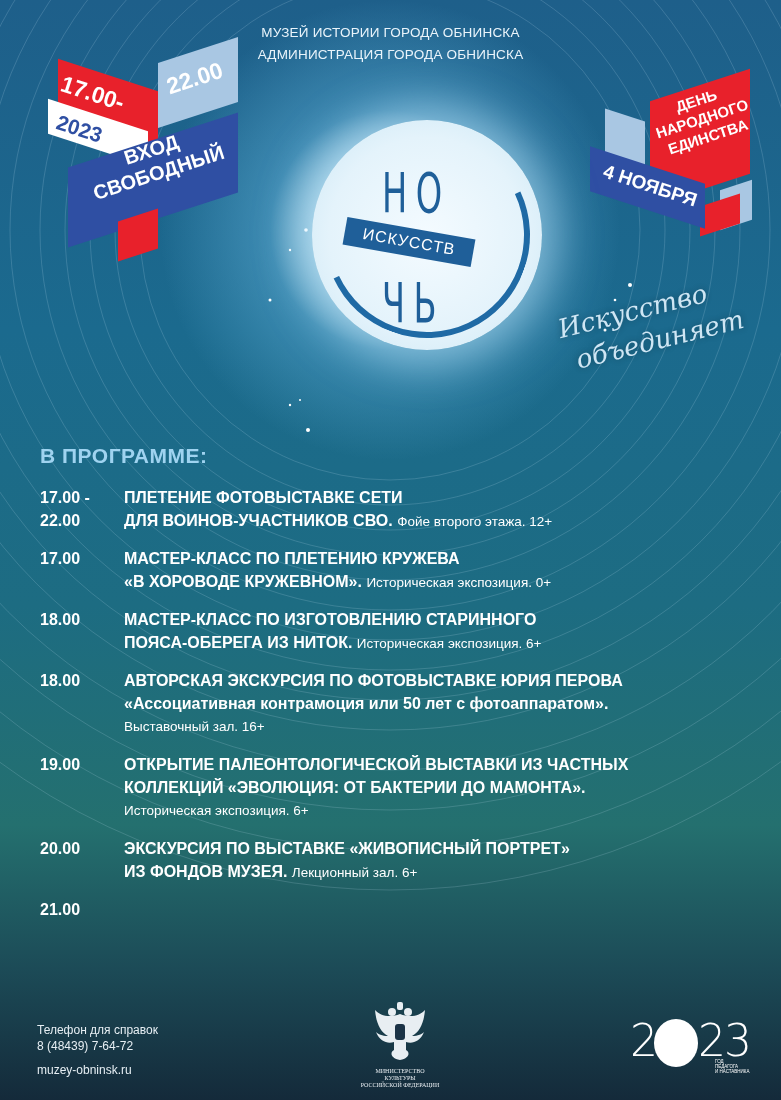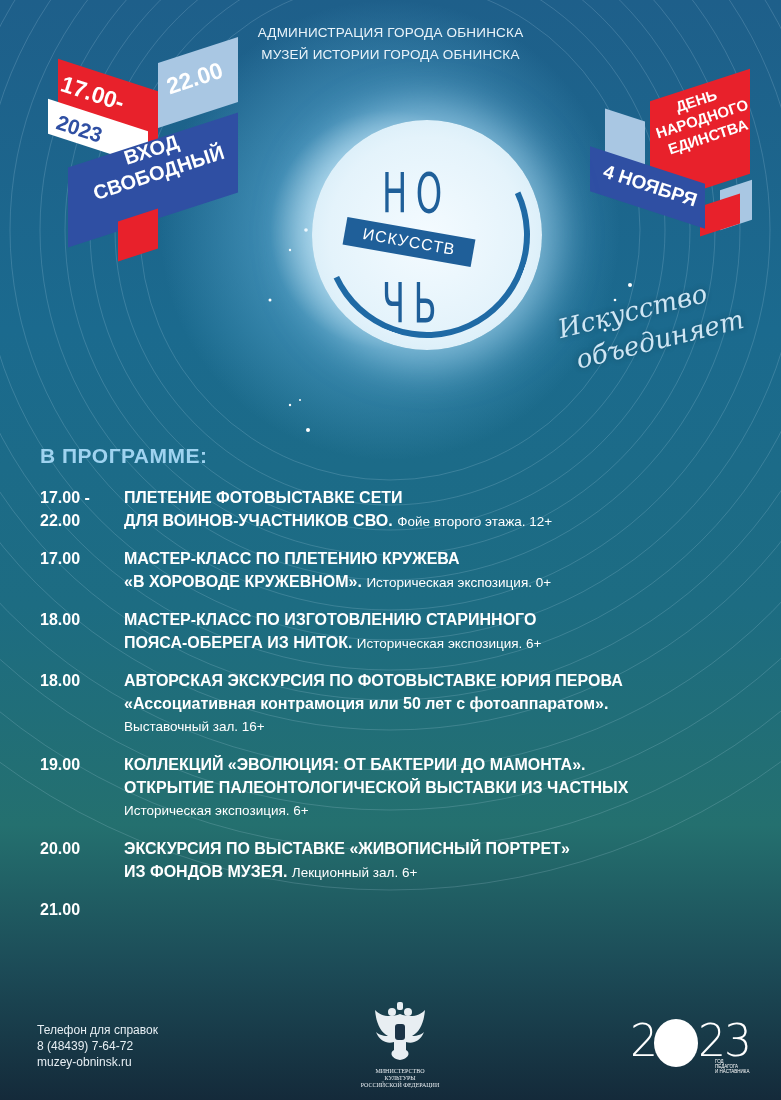--- a/index.html
+++ b/index.html
@@ -43,21 +43,21 @@
   .slogan .l2{margin-left:10px;}
   
   .prog-title{position:absolute;left:40px;top:444px;color:#9fd3f0;font-size:21px;font-weight:bold;letter-spacing:0.5px;}
   .events{position:absolute;left:40px;top:486px;width:720px;}
   .ev{display:flex;margin-bottom:14px;color:#fff;}
   .ev .time{width:84px;font-size:16px;font-weight:bold;line-height:23px;flex:none;}
   .ev .body{font-size:16px;font-weight:bold;line-height:23px;}
   .ev .body .loc{font-weight:normal;font-size:13.5px;}
   .ev .body .locline{font-weight:normal;font-size:13.5px;display:block;line-height:24px;}
   .footer-left{position:absolute;left:37px;top:1022px;color:#e6eef3;font-size:12px;line-height:16px;}
-  .footer-left .site{margin-top:0;display:block;}
+  .footer-left .site{margin-top:8px;display:block;}
   .ministry{position:absolute;left:360px;top:1000px;width:80px;text-align:center;}
   .ministry .cap{color:#e9eef2;font-family:"Liberation Serif",serif;font-size:6px;line-height:7px;margin-top:2px;}
   .yearlogo{position:absolute;left:630px;top:1015px;width:120px;height:60px;}
   .yearlogo .num{position:absolute;left:0;top:0;color:#fff;font-size:44px;font-family:"DejaVu Sans",sans-serif;font-weight:100;letter-spacing:-2px;}
   .yearlogo .circ{position:absolute;left:24px;top:4px;width:44px;height:48px;border-radius:50%;background:#fff;}
   .yearlogo .cap{position:absolute;left:85px;top:44px;color:#fff;font-size:4.5px;line-height:5px;width:40px;}
 </style>
 </head>
 <body>
 
@@ -87,22 +87,22 @@
       <circle cx="308" cy="430" r="2"></circle>
         <circle cx="290" cy="405" r="1.2"></circle>
         <circle cx="300" cy="400" r="1"></circle>
       <circle cx="630" cy="285" r="2"></circle>
         <circle cx="615" cy="300" r="1.3"></circle>
         <circle cx="605" cy="330" r="1.5"></circle>
     </g>
   </svg>
 
   <div class="top-org">
+    <div>МУЗЕЙ ИСТОРИИ ГОРОДА ОБНИНСКА</div>
     <div>АДМИНИСТРАЦИЯ ГОРОДА ОБНИНСКА</div>
-    <div>МУЗЕЙ ИСТОРИИ ГОРОДА ОБНИНСКА</div>
   </div>
 
   <div class="badge-left">
     <div class="bl-red"></div>
     <div class="bl-light"></div>
     <div class="bl-white"></div>
     <div class="bl-blue"></div>
     <div class="bl-redtail"></div>
     <div class="bl-t1">17.00-</div>
     <div class="bl-t2">22.00</div>
@@ -175,22 +175,22 @@
       <div class="body">
         <div>АВТОРСКАЯ ЭКСКУРСИЯ ПО ФОТОВЫСТАВКЕ ЮРИЯ ПЕРОВА</div>
         <div>«Ассоциативная контрамоция или 50 лет с фотоаппаратом».</div>
         <span class="locline">Выставочный зал. 16+</span>
       </div>
     </div>
 
     <div class="ev">
       <div class="time">19.00</div>
       <div class="body">
+        <div>ОТКРЫТИЕ ПАЛЕОНТОЛОГИЧЕСКОЙ ВЫСТАВКИ ИЗ ЧАСТНЫХ</div>
         <div>КОЛЛЕКЦИЙ «ЭВОЛЮЦИЯ: ОТ БАКТЕРИИ ДО МАМОНТА».</div>
-        <div>ОТКРЫТИЕ ПАЛЕОНТОЛОГИЧЕСКОЙ ВЫСТАВКИ ИЗ ЧАСТНЫХ</div>
         <span class="locline">Историческая экспозиция. 6+</span>
       </div>
     </div>
 
     <div class="ev">
       <div class="time">20.00</div>
       <div class="body">
         <div>ЭКСКУРСИЯ ПО ВЫСТАВКЕ «ЖИВОПИСНЫЙ ПОРТРЕТ»</div>
         <div><span>ИЗ ФОНДОВ МУЗЕЯ.</span> <span class="loc">Лекционный зал. 6+</span></div>
       </div>

